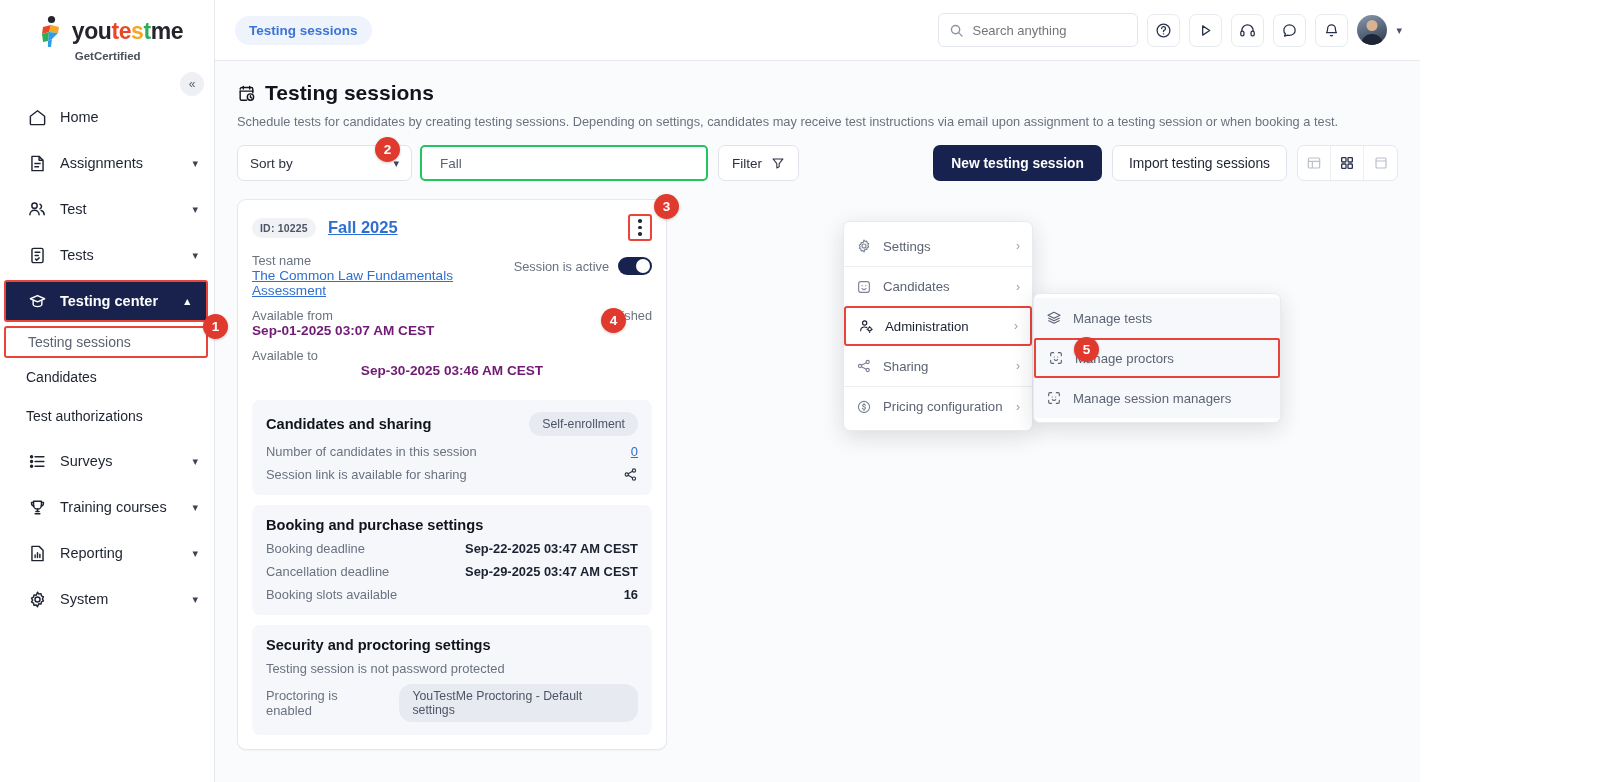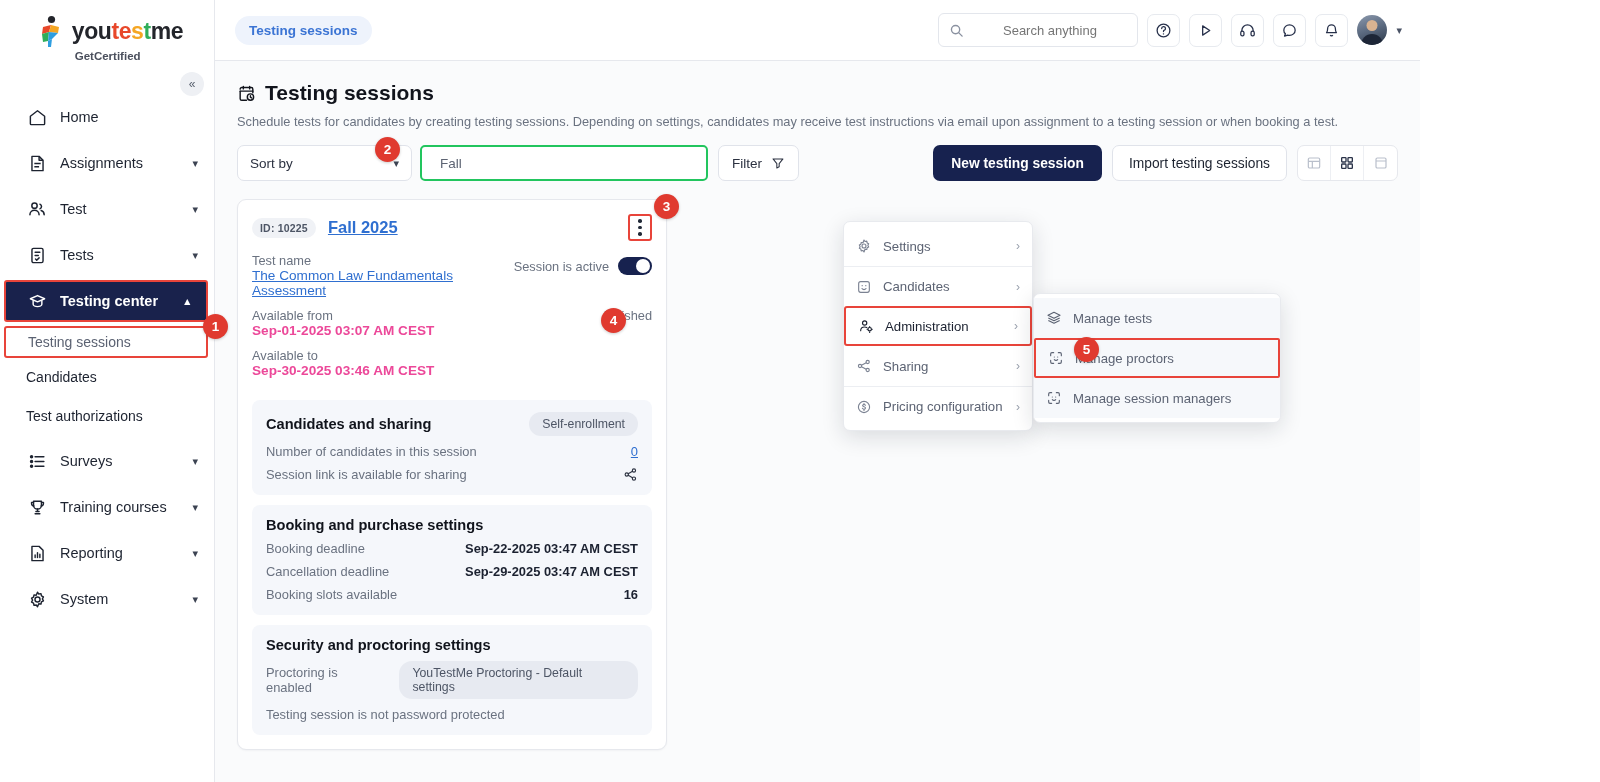--- a/index.html
+++ b/index.html
@@ -81,21 +81,21 @@
     background: #eef3fc; color: #3b74d4; font-size: 13.5px; font-weight: bold;
     padding: 7px 14px; border-radius: 16px; cursor: pointer;
   }
   .topbar-right { margin-left: auto; display: flex; align-items: center; gap: 9px; }
   .search-box {
     width: 200px; height: 34px; border: 1px solid #e3e6ec; border-radius: 6px;
     display: flex; align-items: center; padding: 0 10px; background: #fff;
   }
   .search-box input {
     border: none; outline: none; font-size: 13px; color: #0c4a6e;
-    font-family: "Liberation Sans", sans-serif; width: 100%; margin-left: 8px; background: transparent; text-align: center;
+    font-family: "Liberation Sans", sans-serif; width: 100%; margin-left: 8px; background: transparent;
   }
   .icon-btn {
     width: 33px; height: 33px; border: 1px solid #e7eaef; border-radius: 7px;
     background: #fff; display: flex; align-items: center; justify-content: center;
     cursor: pointer; color: #27304a;
   }
   .avatar {
     width: 30px; height: 30px; border-radius: 50%; overflow: hidden;
     background: linear-gradient(160deg,#8c99ad 0%,#5b6a80 48%,#2c3748 100%);
     position: relative; cursor: pointer;
@@ -177,21 +177,21 @@
   }
   .kebab {
     margin-left: auto; width: 24px; height: 27px; border: 2px solid #e8443a; border-radius: 3px;
     display: flex; flex-direction: column; align-items: center; justify-content: center; gap: 3px;
     cursor: pointer; background: #fff;
   }
   .kebab i { width: 3.5px; height: 3.5px; border-radius: 50%; background: #222a38; display:block; }
 
   .card-body { padding: 0 14px 12px 14px; }
   .kv-label { font-size: 12.8px; color: #6a7280; }
-  .kv-strong { font-size: 13.6px; color: #ec4899; font-weight: bold; }
+  .kv-strong { font-size: 13.6px; color: #701a75; font-weight: bold; text-align: center; }
   .link-blue { font-size: 13.6px; color: #2f6fd0; text-decoration: underline; cursor: pointer; }
   .row-between { display: flex; align-items: flex-start; justify-content: space-between; }
 
   .toggle-wrap { display: flex; align-items: center; gap: 9px; margin-top: 4px; }
   .toggle-label { font-size: 12.8px; color: #6a7280; white-space: nowrap; }
   .toggle {
     width: 34px; height: 18px; border-radius: 10px; background: #17224f; position: relative; cursor: pointer;
   }
   .toggle::after { content:""; position:absolute; right:2px; top:2px; width:14px; height:14px; border-radius:50%; background:#fff; }
   .finished { font-size: 12.8px; color: #6a7280; }
@@ -564,26 +564,26 @@
             <span class="sec-val">Sep-29-2025 03:47 AM CEST</span>
           </div>
           <div class="sec-row">
             <span class="sec-key">Booking slots available</span>
             <span class="sec-val">16</span>
           </div>
         </div>
 
         <div class="section">
           <div class="section-title">Security and proctoring settings</div>
+          <div class="sec-row">
+            <span class="sec-key">Testing session is not password protected</span>
+          </div>
           <div class="sec-row" style="justify-content:flex-start;gap:14px;">
             <span class="sec-key">Proctoring is enabled</span>
             <span class="pill-grey">YouTestMe Proctoring - Default settings</span>
-          </div>
-          <div class="sec-row">
-            <span class="sec-key">Testing session is not password protected</span>
           </div>
         </div>
         <div class="card-bottom-pad"></div>
       </div>
 
     </div>
 
     <div class="menu menu-main">
       <div class="menu-item">
         <span>

